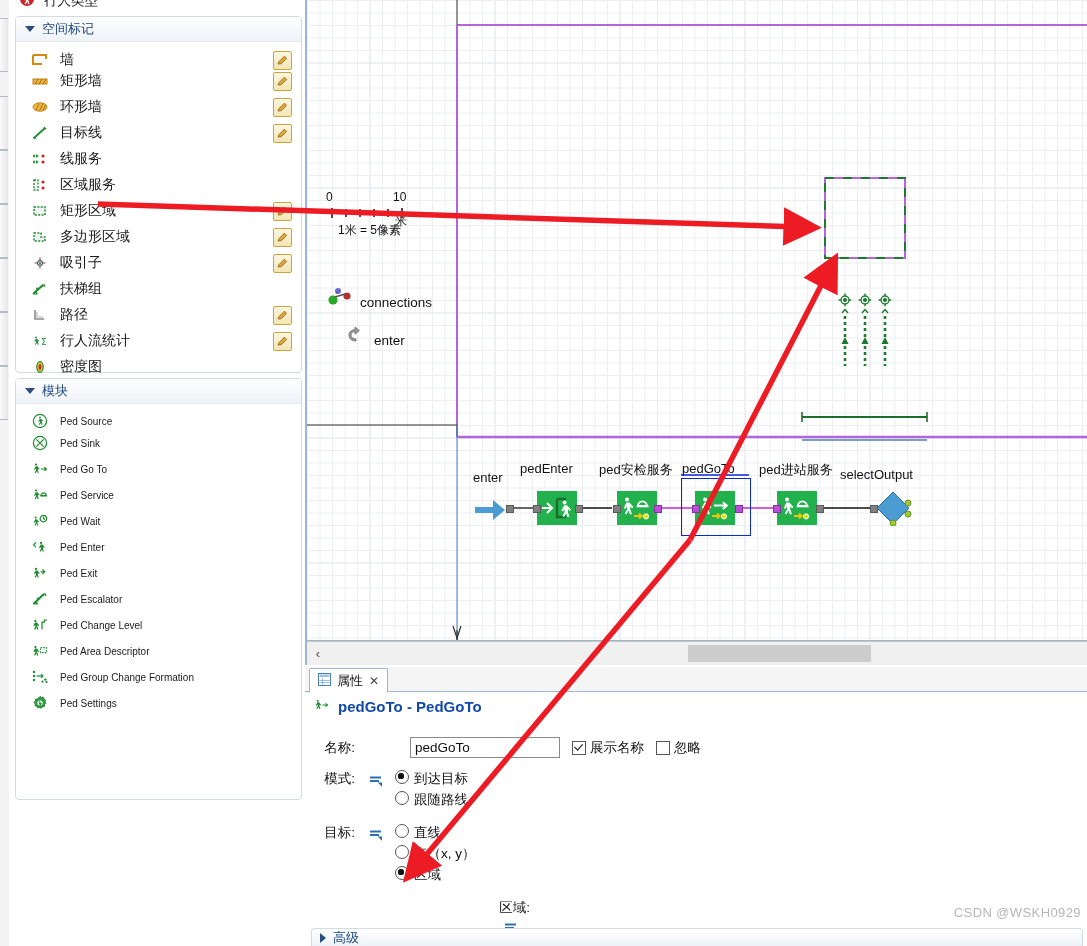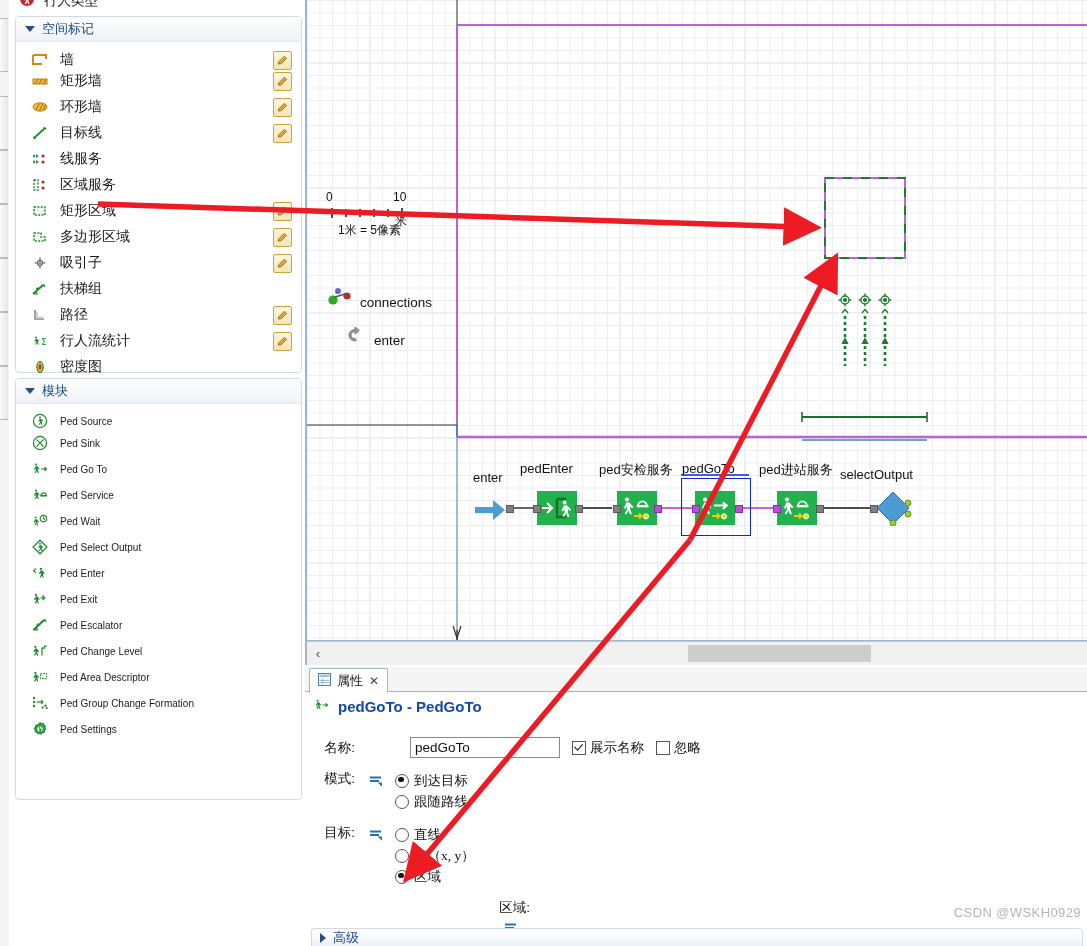--- a/index.html
+++ b/index.html
@@ -79,21 +79,21 @@
   #prop-title .ttxt{font-size:15px;font-weight:bold;color:#1149a8;}
 
   .form-row{position:absolute;display:flex;align-items:flex-start;}
   .flabel{font-size:13.5px;color:#111;width:50px;text-align:right;flex:none;}
   .eqicon{width:18px;text-align:center;flex:none;}
   .txtinput{width:150px;height:21px;border:1px solid #8a8a8a;background:#fff;font-size:13.5px;
     padding:0 4px;box-sizing:border-box;line-height:19px;color:#111;}
   .chk{display:inline-flex;align-items:center;gap:4px;font-size:13.5px;color:#111;}
   .chkbox{width:12px;height:12px;border:1px solid #555;background:#fff;display:inline-block;position:relative;flex:none;}
   .chkbox.on:after{content:"";position:absolute;left:3px;top:0px;width:4px;height:7px;border:solid #111;border-width:0 1.6px 1.6px 0;transform:rotate(42deg);}
-  .radio{display:flex;align-items:center;gap:5px;font-size:13.5px;color:#111;height:21px;font-family:Liberation Serif, serif;}
+  .radio{display:flex;align-items:flex-start;gap:5px;font-size:13.5px;color:#111;height:21px;}
   .rdot{width:12px;height:12px;border:1.4px solid #555;border-radius:50%;background:#fff;position:relative;flex:none;}
   .rdot.on:after{content:"";position:absolute;left:2.4px;top:2.4px;width:5.2px;height:5.2px;border-radius:50%;background:#111;}
   .combo{width:119px;height:22px;border:1px solid #8a8a8a;background:#fff;display:flex;align-items:center;
     padding:0 0 0 18px;box-sizing:border-box;}
   .combo .cval{font-size:13px;color:#111;margin-left:4px;}
   .combo .carrow{margin-left:auto;width:17px;height:20px;border-left:1px solid #c0c0c0;
     display:flex;align-items:center;justify-content:center;background:#f3f3f3;font-size:9px;color:#333;}
 
   #adv-bar{position:absolute;left:6px;bottom:0px;width:772px;height:18px;border:1px solid #d3dae3;border-bottom:none;
     border-radius:4px 4px 0 0;background:linear-gradient(to bottom,#ffffff,#eef2f7);display:flex;align-items:center;gap:7px;padding-left:8px;box-sizing:border-box;}
@@ -371,29 +371,20 @@
           <span class="ico">
               <svg width="18" height="16" viewBox="0 0 18 16">
                 <path d="M4.6 3.6a1 1 0 1 0 0 2 1 1 0 0 0 0-2zM4.2 6.2 2.8 9.2l1 .5.7-1.5.2 1.8-1.3 2.2.9.6 1.3-2.2.7 2.2 1-.3-.9-2.6.1-1.6.9 1 .8-.6L5.8 6.2z" fill="#1d8c2e"></path>
                 <circle cx="12.4" cy="5.6" r="3.2" fill="none" stroke="#1d8c2e" stroke-width="1.2"></circle>
                 <path d="M12.4 3.6v2.2l1.6.9" stroke="#1d8c2e" stroke-width="1"></path>
               </svg>
             </span>
           <span class="nm">Ped Wait</span>
         </div>
 
-        <div class="pal-item">
-          <span class="ico">
-              <svg width="18" height="16" viewBox="0 0 18 16">
-                <path d="M9 1.2 16 8l-7 6.8L2 8z" fill="none" stroke="#1d8c2e" stroke-width="1.2"></path>
-                <path d="M9 3.8a1 1 0 1 0 0 2 1 1 0 0 0 0-2zM8.6 6.2 7.2 8.8l.9.5.8-1.4.2 1.7-1.3 2 .9.6 1.2-2 .7 2 1-.3-.9-2.5.1-1.5.9 1 .7-.6L10.2 6.2z" fill="#1d8c2e"></path>
-              </svg>
-            </span>
-          <span class="nm">Ped Select Output</span>
-        </div>
 
         <div class="pal-item">
           <span class="ico">
               <svg width="18" height="16" viewBox="0 0 18 16">
                 <path d="M5 3.4 2.6 5.8 5 8.2" stroke="#1d8c2e" stroke-width="1.2" fill="none"></path>
                 <path d="M10 2.8a1.1 1.1 0 1 0 0 2.2 1.1 1.1 0 0 0 0-2.2zM9.6 5.6 8 8.8l1 .5.8-1.6.2 2-1.4 2.4 1 .6 1.4-2.3.8 2.3 1.1-.3-1-2.8.1-1.7 1 1.1.8-.7-2.4-2.7z" fill="#1d8c2e"></path>
               </svg>
             </span>
           <span class="nm">Ped Enter</span>
         </div>

